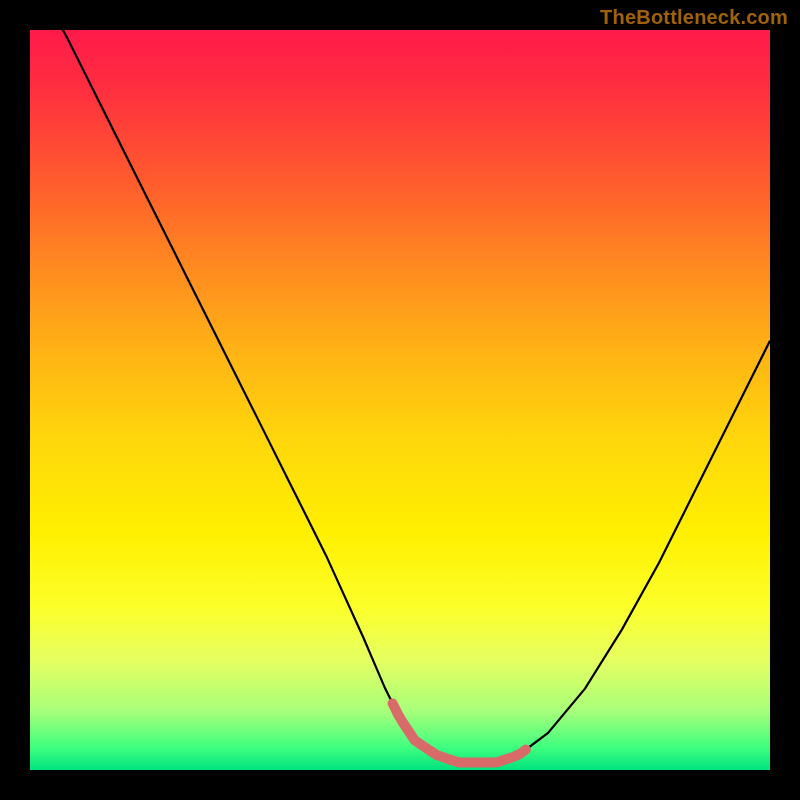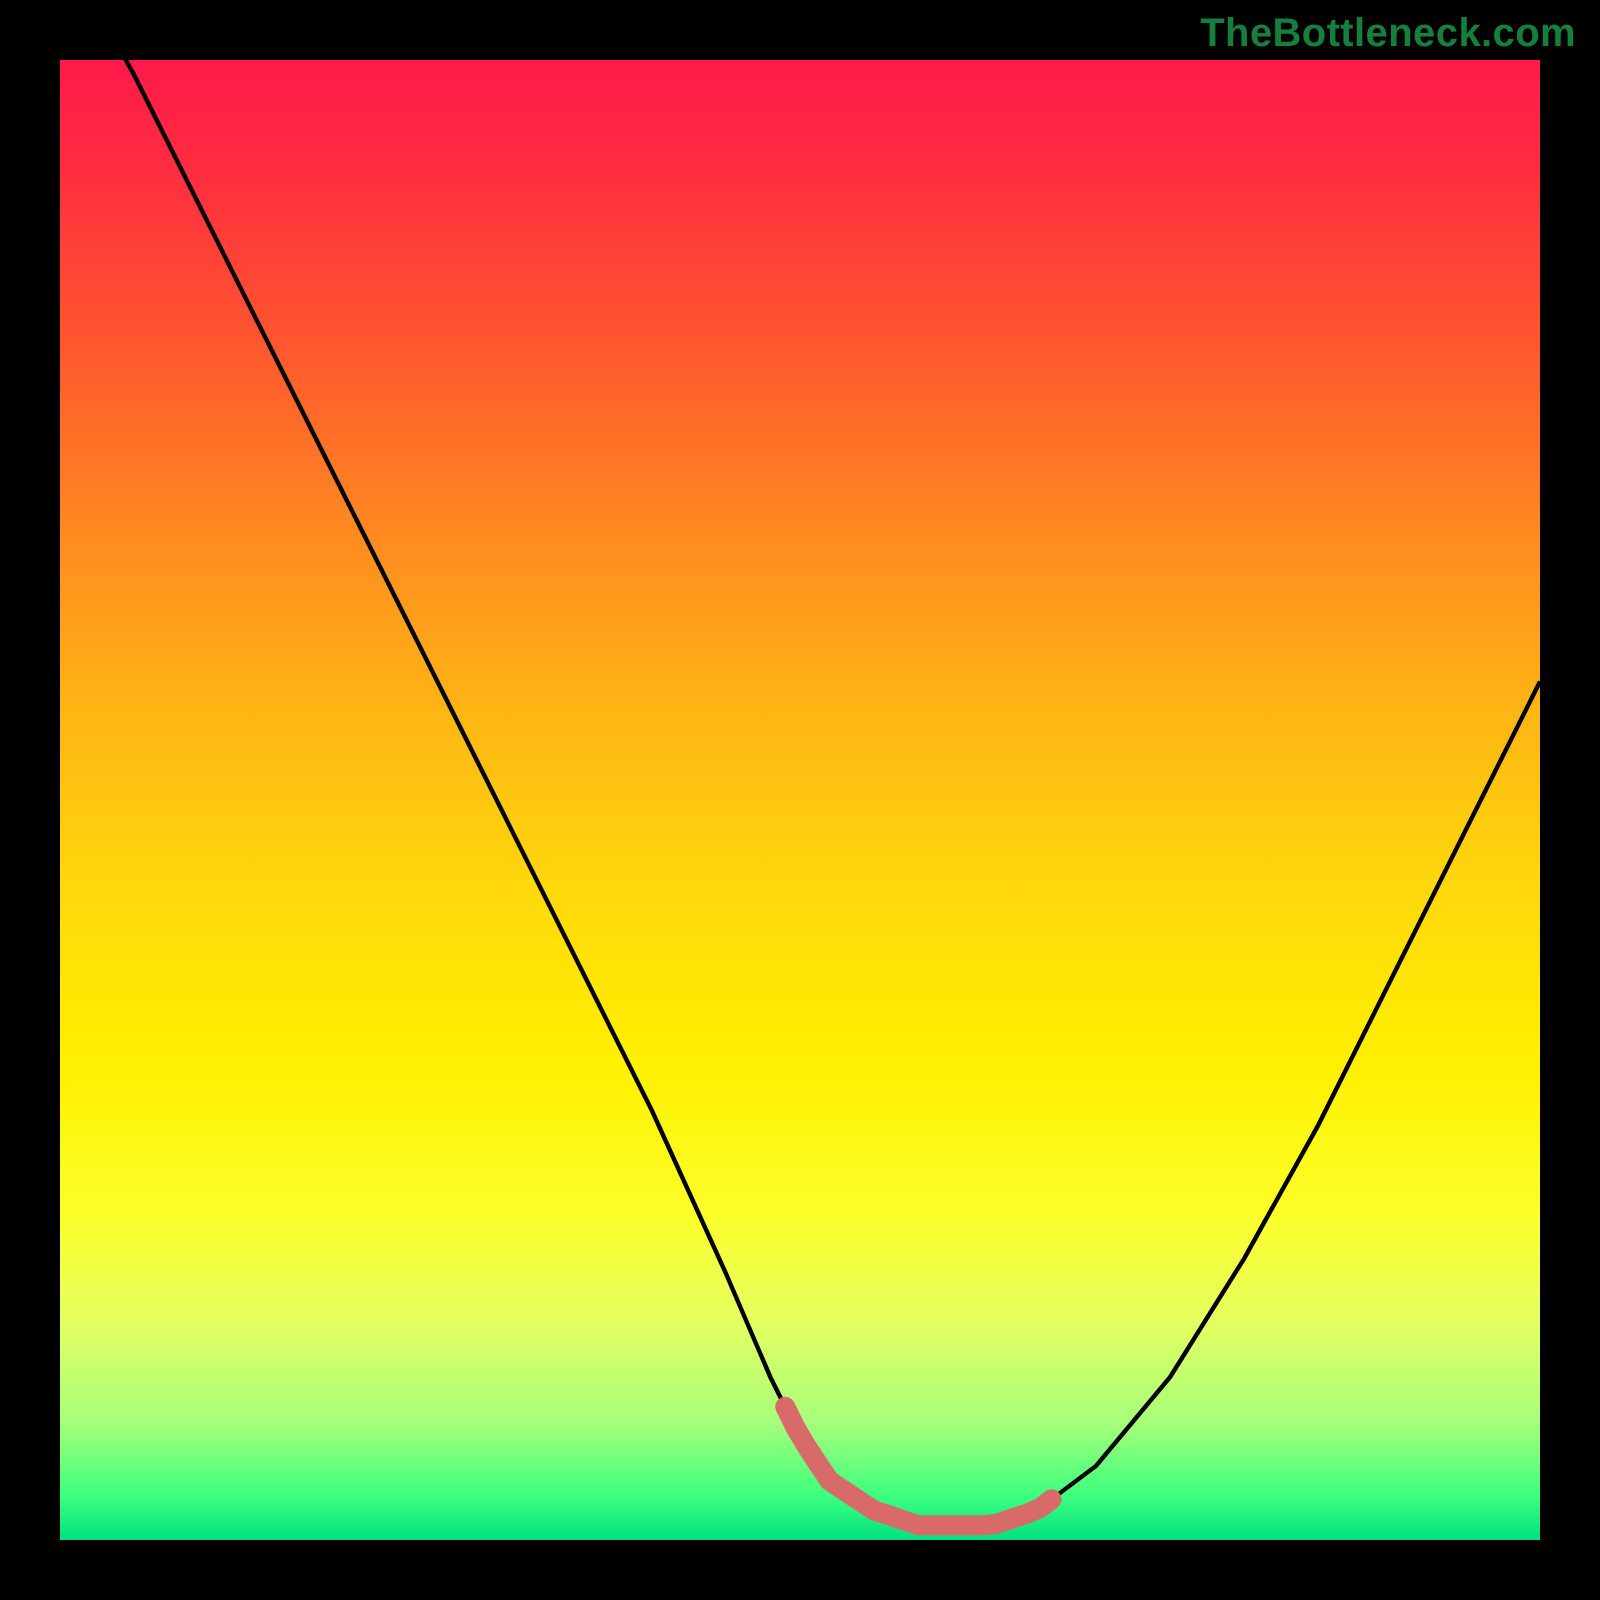--- a/index.html
+++ b/index.html
@@ -31,21 +31,21 @@
       #00e27f 100%
     );
   }
   .watermark {
     position: absolute;
     top: 6px;
     right: 12px;
     font-family: Arial, Helvetica, sans-serif;
     font-size: 20px;
     font-weight: bold;
-    color: #15803d;
+    color: #a16207;
     letter-spacing: 0.2px;
   }
   .curve-svg {
     position: absolute;
     left: 0;
     top: 0;
     width: 740px;
     height: 740px;
   }
   .curve-path {

